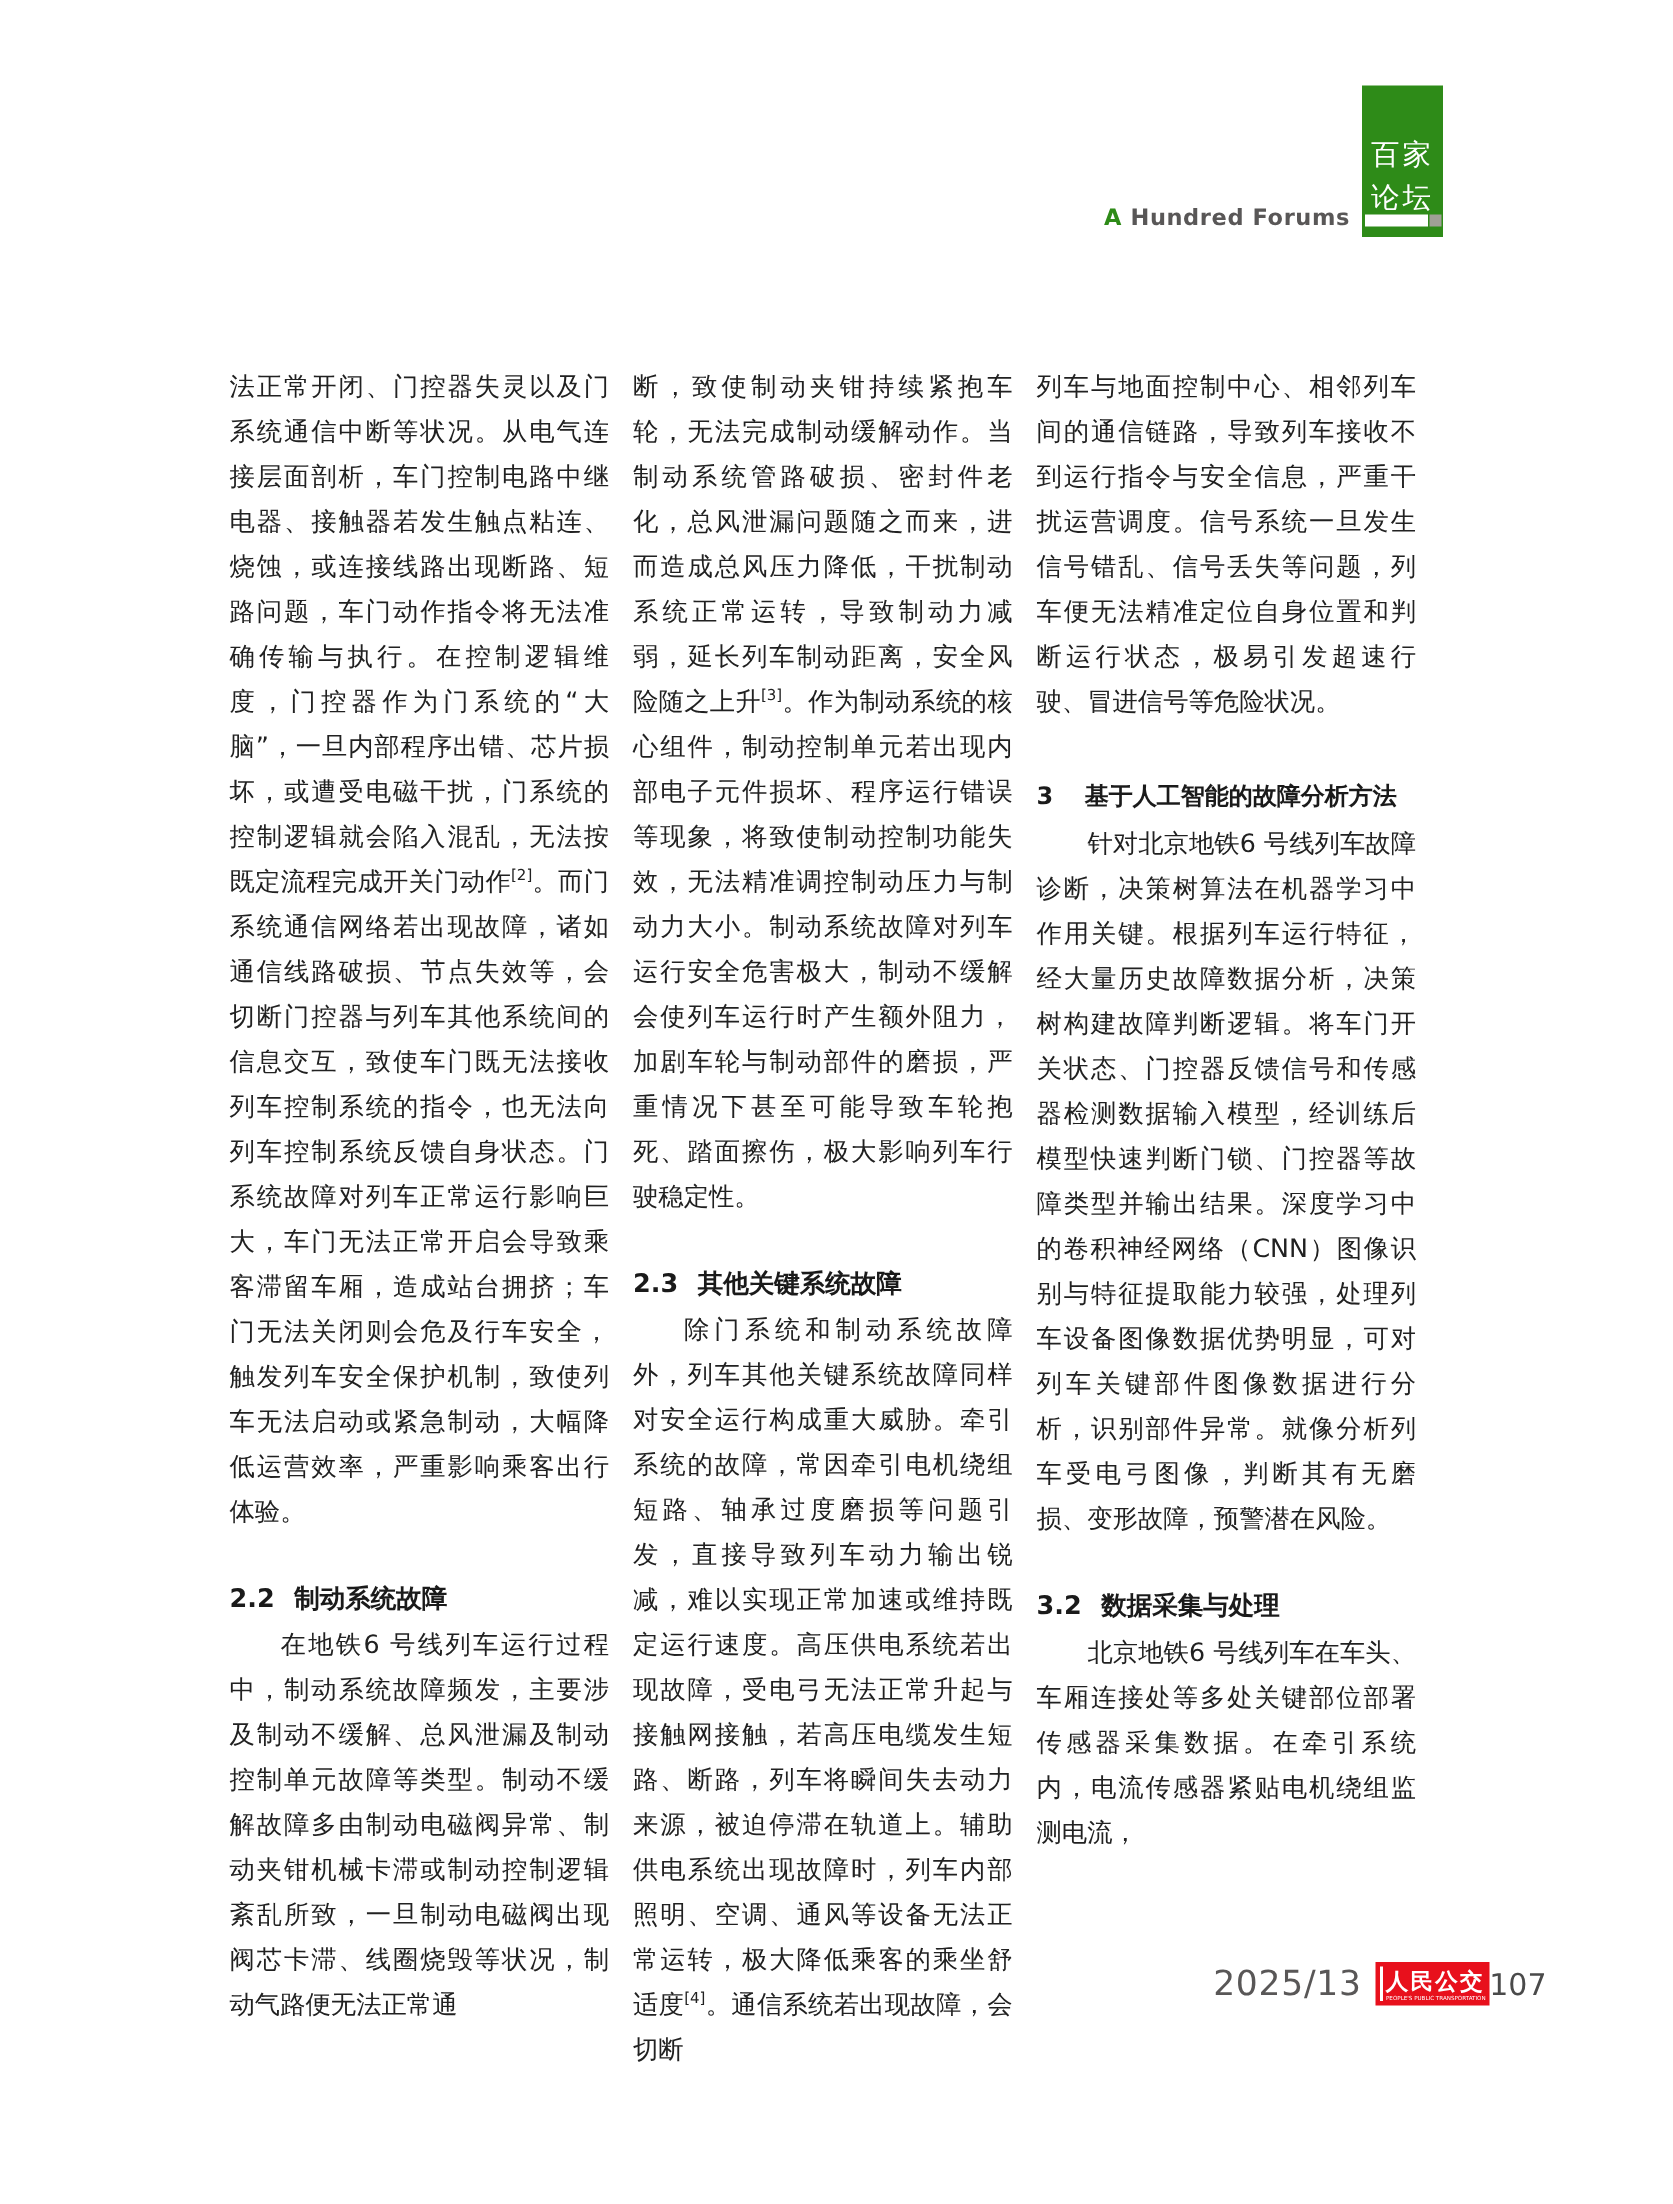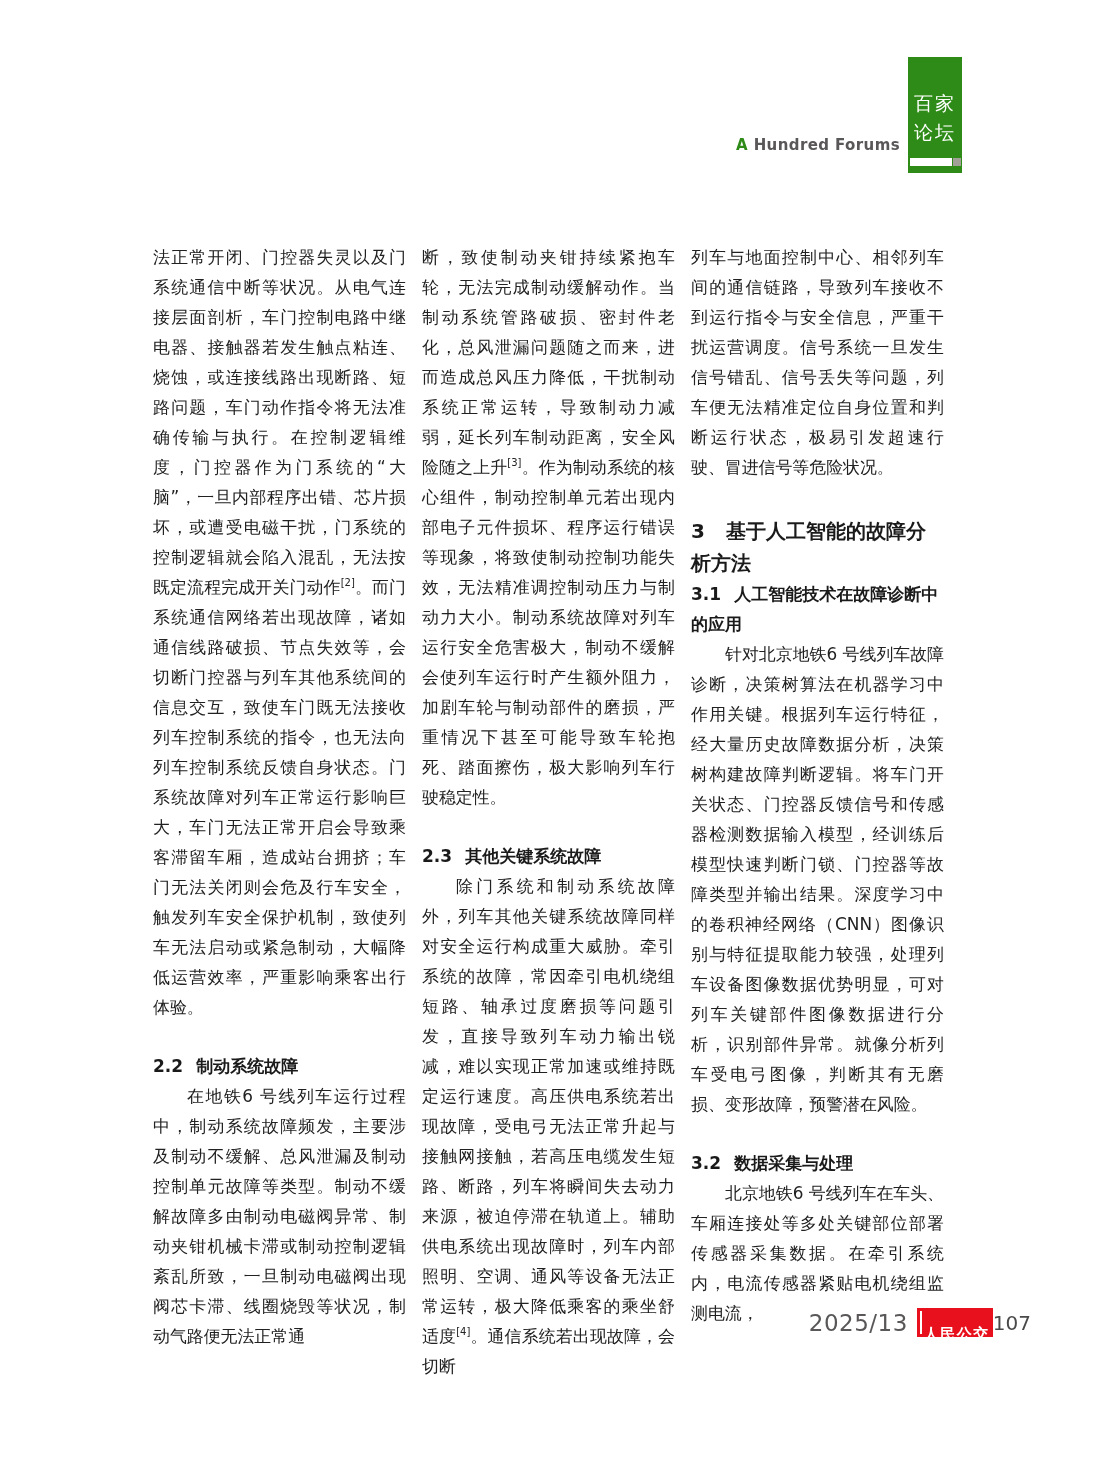--- a/index.html
+++ b/index.html
@@ -21,21 +21,21 @@
     color: #595757;
     letter-spacing: 0.4px;
     white-space: nowrap;
     font-weight: bold;
   }
   .forums-en .accent { color: var(--green, #2e8b18); }
 
   .green-badge {
     position: absolute;
     left: 908px; top: 57px;
-    width: 54px; height: 116px;
+    width: 54px; height: 101px;
     background: var(--green, #2e8b18);
     color: #ffffff;
   }
   .green-badge .badge-text {
     position: absolute;
     top: 32px; left: 0; right: 0;
     text-align: center;
     font-size: 19px;
     line-height: 29px;
     letter-spacing: 2px;
@@ -80,21 +80,21 @@
     font-weight: bold;
     font-size: 17px;
     line-height: 30px;
     color: #1a1a1a;
     margin-top: 29px;
   }
   .sub-heading .hnum { margin-right: 13px; }
 
   .sec-heading {
     font-weight: bold;
-    font-size: 20px;
+    font-size: 16px;
     line-height: 32px;
     color: #1a1a1a;
     margin-top: 33px;
   }
   .sec-heading .hnum { margin-right: 21px; }
   .sec-heading + .sub-heading { margin-top: 0; }
 
   
   .footer {
     position: absolute;
@@ -109,21 +109,21 @@
     color: #595757;
     letter-spacing: 0.5px;
   }
   .journal-badge {
     margin-left: 9px;
     width: 76px; height: 29px;
     background: var(--red, #e8101c);
     position: relative;
     color: #ffffff;
     padding-left: 7px;
-    padding-top: 18px;
+    padding-top: 5px;
   }
   .journal-badge .vline {
     position: absolute;
     left: 3px; top: 3px; bottom: 3px;
     width: 2px;
     background: #ffffff;
   }
   .journal-badge .jname {
     display: block;
     font-weight: bold;
@@ -168,21 +168,20 @@
         <p class="body indent">在地铁6 号线列车运行过程中，制动系统故障频发，主要涉及制动不缓解、总风泄漏及制动控制单元故障等类型。制动不缓解故障多由制动电磁阀异常、制动夹钳机械卡滞或制动控制逻辑紊乱所致，一旦制动电磁阀出现阀芯卡滞、线圈烧毁等状况，制动气路便无法正常通</p>
       </div>
       <div class="col">
         <p class="body">断，致使制动夹钳持续紧抱车轮，无法完成制动缓解动作。当制动系统管路破损、密封件老化，总风泄漏问题随之而来，进而造成总风压力降低，干扰制动系统正常运转，导致制动力减弱，延长列车制动距离，安全风险随之上升<sup>[3]</sup>。作为制动系统的核心组件，制动控制单元若出现内部电子元件损坏、程序运行错误等现象，将致使制动控制功能失效，无法精准调控制动压力与制动力大小。制动系统故障对列车运行安全危害极大，制动不缓解会使列车运行时产生额外阻力，加剧车轮与制动部件的磨损，严重情况下甚至可能导致车轮抱死、踏面擦伤，极大影响列车行驶稳定性。</p>
         <div class="sub-heading"><span class="hnum">2.3</span><span>其他关键系统故障</span></div>
         <p class="body indent">除门系统和制动系统故障外，列车其他关键系统故障同样对安全运行构成重大威胁。牵引系统的故障，常因牵引电机绕组短路、轴承过度磨损等问题引发，直接导致列车动力输出锐减，难以实现正常加速或维持既定运行速度。高压供电系统若出现故障，受电弓无法正常升起与接触网接触，若高压电缆发生短路、断路，列车将瞬间失去动力来源，被迫停滞在轨道上。辅助供电系统出现故障时，列车内部照明、空调、通风等设备无法正常运转，极大降低乘客的乘坐舒适度<sup>[4]</sup>。通信系统若出现故障，会切断</p>
       </div>
       <div class="col">
         <p class="body">列车与地面控制中心、相邻列车间的通信链路，导致列车接收不到运行指令与安全信息，严重干扰运营调度。信号系统一旦发生信号错乱、信号丢失等问题，列车便无法精准定位自身位置和判断运行状态，极易引发超速行驶、冒进信号等危险状况。</p>
         <div class="sec-heading"><span class="hnum">3</span><span>基于人工智能的故障分析方法</span></div>
-        <div class="sub-heading"><span class="hnum">3.1</span><span>人工智能技术在故障诊断中的应用</span></div>
         <p class="body indent">针对北京地铁6 号线列车故障诊断，决策树算法在机器学习中作用关键。根据列车运行特征，经大量历史故障数据分析，决策树构建故障判断逻辑。将车门开关状态、门控器反馈信号和传感器检测数据输入模型，经训练后模型快速判断门锁、门控器等故障类型并输出结果。深度学习中的卷积神经网络（CNN）图像识别与特征提取能力较强，处理列车设备图像数据优势明显，可对列车关键部件图像数据进行分析，识别部件异常。就像分析列车受电弓图像，判断其有无磨损、变形故障，预警潜在风险。</p>
         <div class="sub-heading"><span class="hnum">3.2</span><span>数据采集与处理</span></div>
         <p class="body indent">北京地铁6 号线列车在车头、车厢连接处等多处关键部位部署传感器采集数据。在牵引系统内，电流传感器紧贴电机绕组监测电流，</p>
       </div>
     </div>
 
   <div class="footer">
     <span class="issue">2025/13</span>
     <span class="journal-badge">
       <span class="vline"></span>

